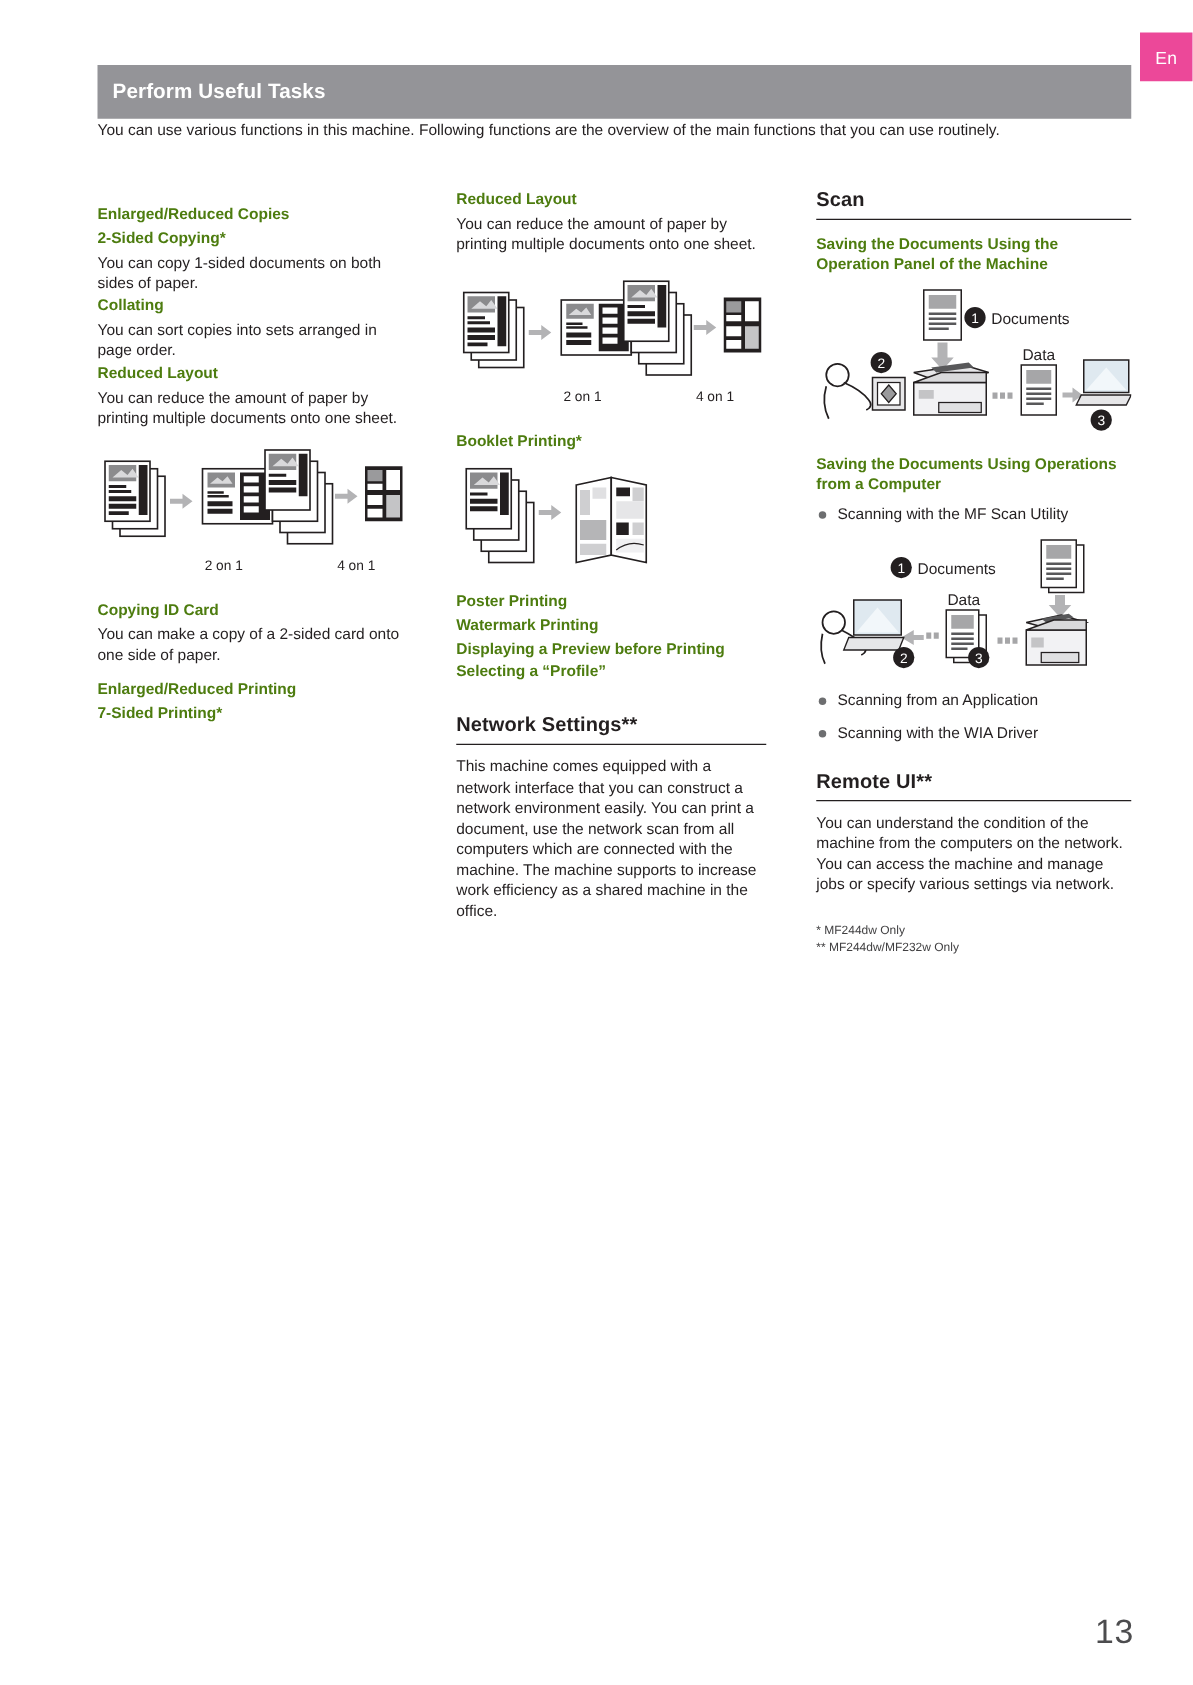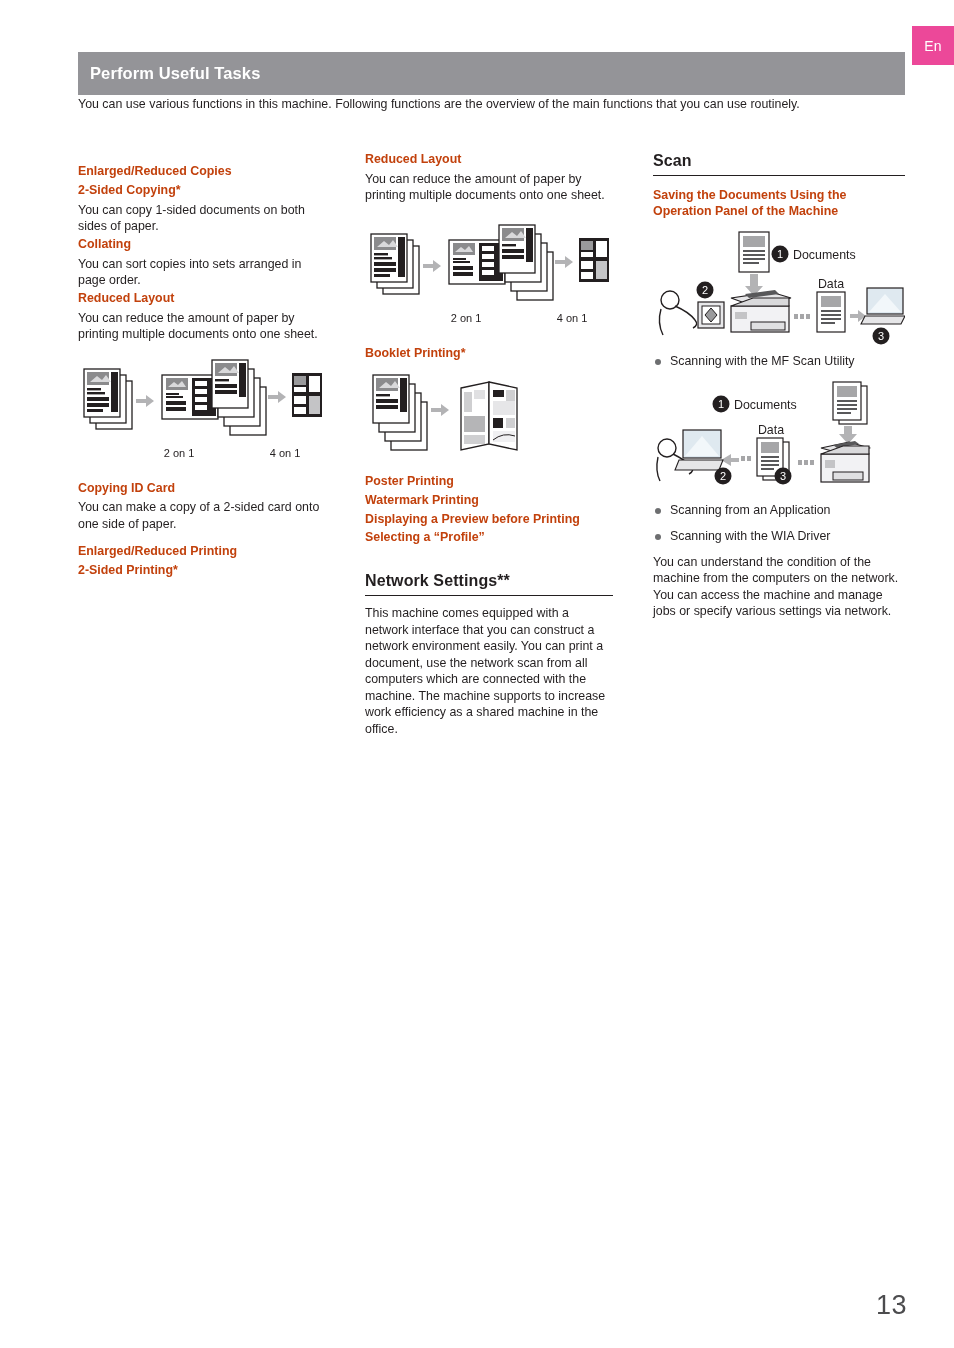--- a/index.html
+++ b/index.html
@@ -76,21 +76,21 @@
     margin: 0 0 2px 0;
     padding: 0 0 5px 0;
     border-bottom: 1.6px solid #231f20;
     color: #231f20;
     letter-spacing: .1px;
   }
   h3.sub {
     font-size: 12.4px;
     font-weight: bold;
     margin: 2px 0 3px 0;
-    color: #c2410c;
+    color: #4d7c0f;
     line-height: 1.28;
   }
   h3.sub.first { margin-top: 12px; }
   p.body {
     font-size: 12.4px;
     line-height: 1.33;
     margin: 0 0 0 0;
     color: #231f20;
   }
   ul.bullets { list-style: none; margin: 7px 0 0 0; padding: 0; }
@@ -229,21 +229,21 @@
       </g>
     </svg>
     <span class="cap" style="left:76px;top:96px;width:50px;">2 on 1</span>
     <span class="cap" style="left:182px;top:96px;width:50px;">4 on 1</span>
   </div>
 
   <h3 class="sub" style="margin-top:18px;">Copying ID Card</h3>
   <p class="body">You can make a copy of a 2-sided card onto one side of paper.</p>
 
   <h3 class="sub first">Enlarged/Reduced Printing</h3>
-  <h3 class="sub">2-Sided Printing*</h3>
+  <h3 class="sub">7-Sided Printing*</h3>
 </div>
 
 <div class="col col-2">
 
   <h3 class="sub first" style="margin-top:0;">Reduced Layout</h3>
   <p class="body">You can reduce the amount of paper by printing multiple documents onto one sheet.</p>
 
   <div class="illus" style="height:112px;margin-top:12px;">
     <svg width="248" height="112" viewBox="0 0 248 112">
       <g fill="#fff" stroke="#231f20" stroke-width="1.3">
@@ -418,20 +418,21 @@
       <g>
         <rect x="214" y="62" width="36" height="26" fill="#dfe9f0" stroke="#231f20" stroke-width="1.2"></rect>
         <path d="M216 86 L232 68 L248 86 Z" fill="#f2f7fa"></path>
         <path d="M212 90 L252 90 L248 98 L208 98 Z" fill="#e6e6e8" stroke="#231f20" stroke-width="1.1"></path>
       </g>
       <circle cx="228" cy="110" r="8.5" fill="#231f20"></circle>
       <text x="228" y="114" font-size="11" font-family="Liberation Sans, sans-serif" fill="#fff" text-anchor="middle">3</text>
     </svg>
   </div>
 
+  <h3 class="sub" style="margin-top:18px;">Saving the Documents Using Operations from a Computer</h3>
 
   <ul class="bullets">
     <li>Scanning with the MF Scan Utility</li>
   </ul>
 
   <div class="illus" style="height:120px;margin-top:0px;">
     <svg width="252" height="120" viewBox="0 0 252 120">
 
       <g>
         <rect x="186" y="8" width="28" height="38" fill="#fff" stroke="#231f20" stroke-width="1.2"></rect>
@@ -494,17 +495,22 @@
       <circle cx="130" cy="98" r="8.5" fill="#231f20"></circle>
       <text x="130" y="102" font-size="11" font-family="Liberation Sans, sans-serif" fill="#fff" text-anchor="middle">3</text>
     </svg>
   </div>
 
   <ul class="bullets" style="margin-top:4px;">
     <li>Scanning from an Application</li>
     <li>Scanning with the WIA Driver</li>
   </ul>
 
+  <h2 class="cat" style="margin-top:22px;">Remote UI**</h2>
   <p class="body" style="margin-top:9px;">You can understand the condition of the machine from the computers on the network. You can access the machine and manage jobs or specify various settings via network.</p>
 
+  <div class="footnotes">
+    <div>* MF244dw Only</div>
+    <div>** MF244dw/MF232w Only</div>
+  </div>
 </div>
 
 <div class="page-number">13</div>
 
 </body></html>

